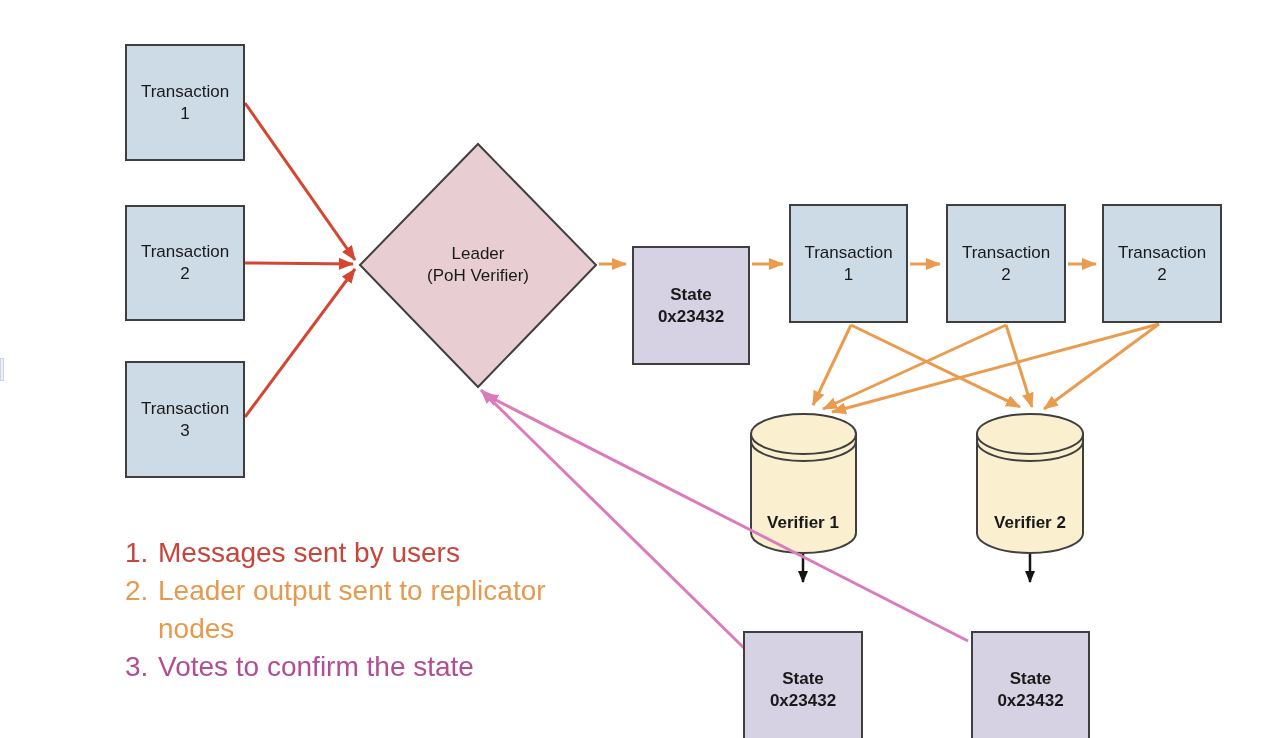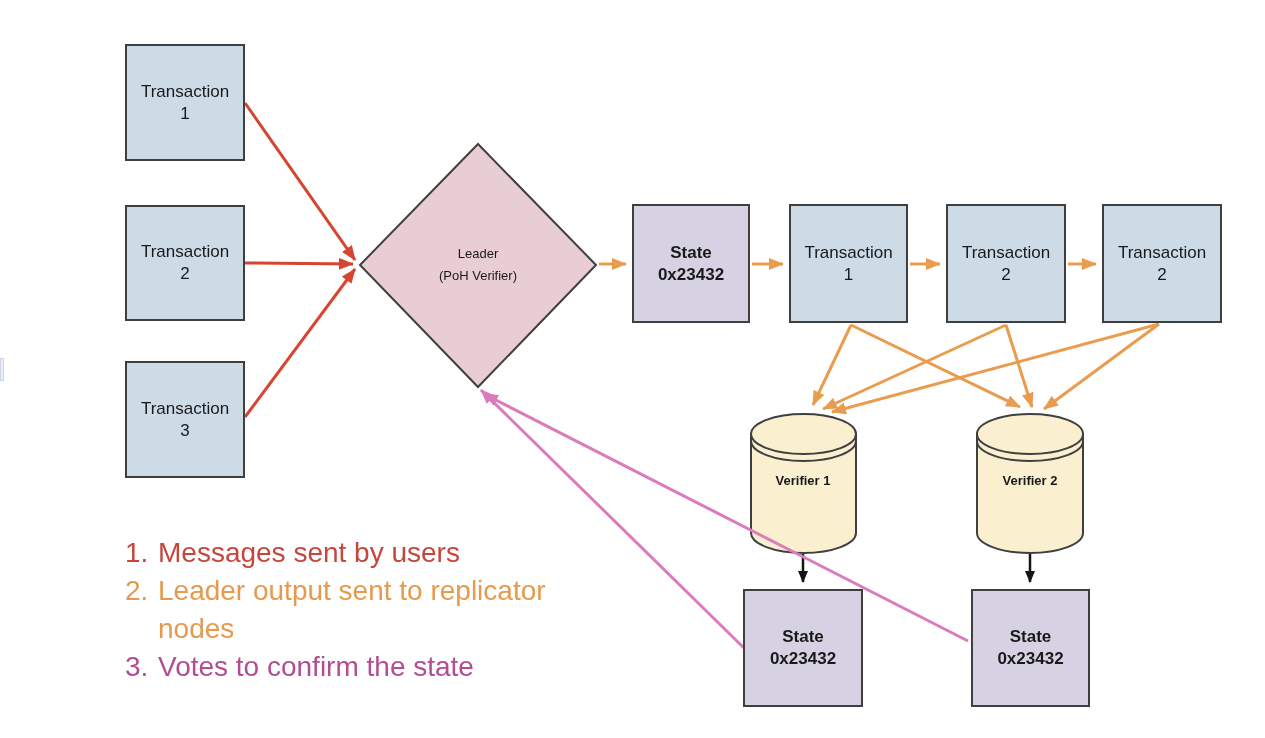--- a/index.html
+++ b/index.html
@@ -3,23 +3,23 @@
 <meta charset="utf-8">
 <style>
   html,body{margin:0;padding:0;background:#fff;}
   .stage{position:relative;width:1265px;height:738px;background:#ffffff;overflow:hidden;
          font-family:"Liberation Sans",sans-serif;color:#191919;}
   svg.layer{position:absolute;left:0;top:0;width:1265px;height:738px;}
   .box{position:absolute;border:2px solid #3f3f3f;display:flex;flex-direction:column;
        align-items:center;justify-content:center;text-align:right;
        font-size:17px;line-height:22px;box-sizing:border-box;}
   .box span{white-space:nowrap;}
-  .bold{font-weight:bold;}
+  .bold{font-weight:bold;margin-top:42px;}
   .free-label{position:absolute;display:flex;flex-direction:column;align-items:center;
-       justify-content:center;text-align:center;font-size:13px;line-height:22px;}
+       justify-content:center;text-align:center;font-size:17px;line-height:22px;}
   .legend{position:absolute;left:125px;top:534px;font-size:28px;}
   .legend-item{display:flex;line-height:38px;}
   .legend-num{width:33px;flex:none;}
   .legend-text{width:420px;}
   .edge-sliver{position:absolute;left:0;top:358px;width:4px;height:23px;
        background:#eef0f8;border:1px solid #ccd4e6;box-sizing:border-box;}
   .shape{stroke:#3f3f3f;stroke-width:2;}
   line{fill:none;}
   .w3{stroke-width:3;}
   .w25{stroke-width:2.5;}

